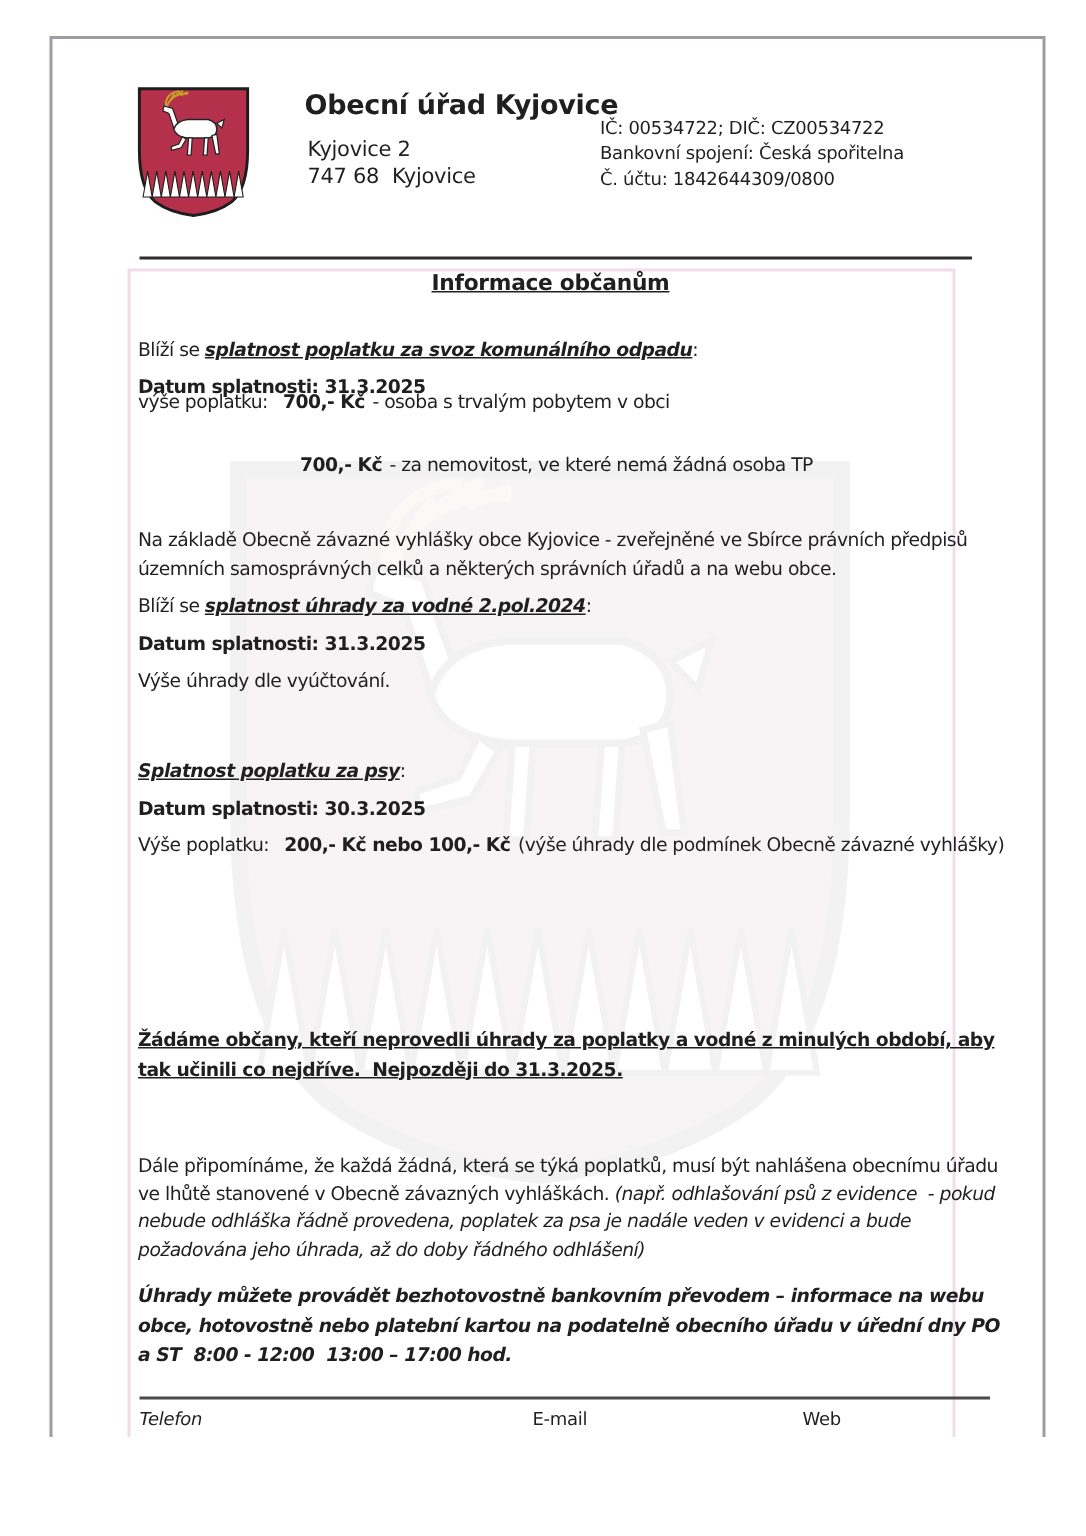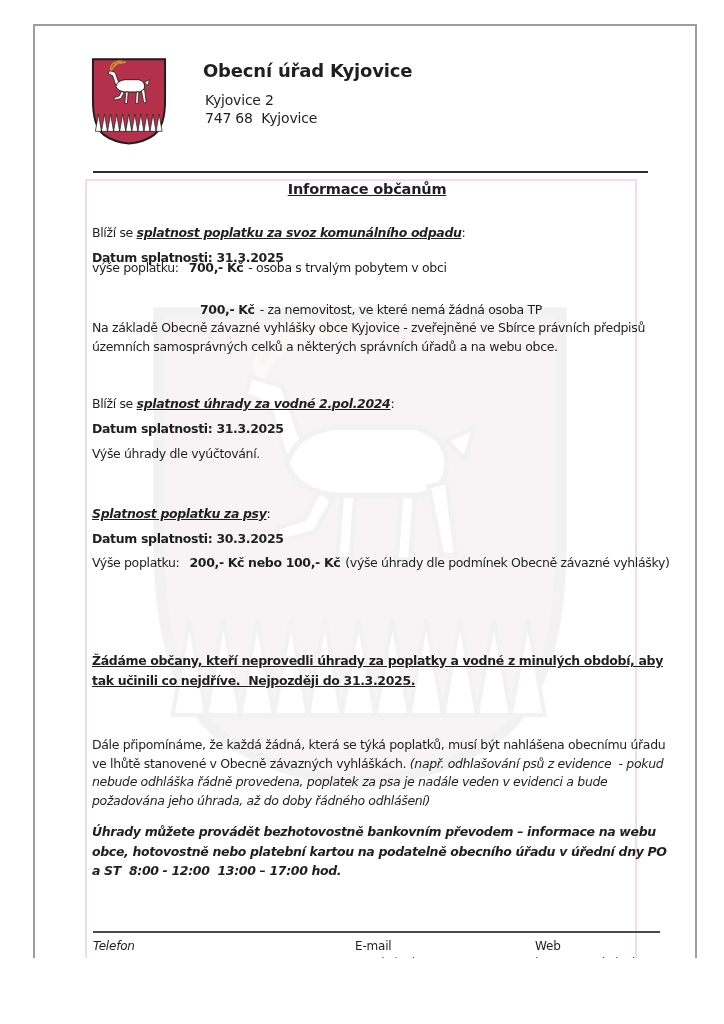--- a/index.html
+++ b/index.html
@@ -16,21 +16,21 @@
     position:absolute;left:85px;top:179px;width:552px;height:788px;
     border:2px solid #f3dcea;box-sizing:border-box;
   }
   .office-name{font-size:18px;font-weight:bold;letter-spacing:-0.2px;}
   .addr{font-size:14px;letter-spacing:-0.2px;}
   .org-block{font-size:12px;line-height:17px;letter-spacing:-0.2px;}
   .hr-dark{height:2px;background:#2e2e2e;}
   .hr-footer{height:2px;background:#4a4a4a;}
   .doc-title{font-size:14.5px;font-weight:bold;text-decoration:underline;text-align:center;letter-spacing:-0.2px;}
   .body-line{font-size:12.5px;letter-spacing:-0.35px;white-space:nowrap;}
-  .para{font-size:12.5px;letter-spacing:-0.35px;line-height:18.5px;}
+  .para{font-size:12.5px;letter-spacing:-0.35px;line-height:18.5px;margin-top:32px;}
   .b{font-weight:bold;}
   .it{font-style:italic;}
   .emph{font-weight:bold;font-style:italic;text-decoration:underline;}
   .amt{font-weight:bold;margin:0 5px 0 10px;}
   .notice{font-weight:bold;text-decoration:underline;line-height:19.5px;}
   .payment{font-weight:bold;font-style:italic;line-height:19.5px;}
   .footer-col{font-size:12px;line-height:16.5px;letter-spacing:-0.2px;}
   .link{color:#7f1d1d;text-decoration:underline;cursor:pointer;}
   .crest-main{position:absolute;left:88px;top:55px;width:82px;height:92px;}
   .crest-watermark{
@@ -67,20 +67,25 @@
   <div class="content-frame"></div>
 
   <svg class="crest-main">
     <use href="#crest"></use>
   </svg>
 
   <div class="abs office-name" style="left:203px;top:60px;">Obecní úřad Kyjovice</div>
   <div class="abs addr" style="left:205px;top:92px;">Kyjovice 2</div>
   <div class="abs addr" style="left:205px;top:110px;">747 68&nbsp; Kyjovice</div>
 
+  <div class="abs org-block" style="left:400px;top:77px;">
+    <div>IČ: 00534722; DIČ: CZ00534722</div>
+    <div>Bankovní spojení: Česká spořitelna</div>
+    <div>Č. účtu: 1842644309/0800</div>
+  </div>
 
   <div class="abs hr-dark" style="left:93px;top:171px;width:555px;"></div>
 
   <div class="abs doc-title" style="left:93px;top:181px;width:548px;">Informace občanům</div>
 
   <div class="abs body-line" style="left:92px;top:225px;">
     <span>Blíží se </span><span class="emph">splatnost poplatku za svoz komunálního odpadu</span><span>:</span>
   </div>
   <div class="abs body-line b" style="left:92px;top:250px;">Datum splatnosti: 31.3.2025</div>
   <div class="abs body-line" style="left:92px;top:260px;">

